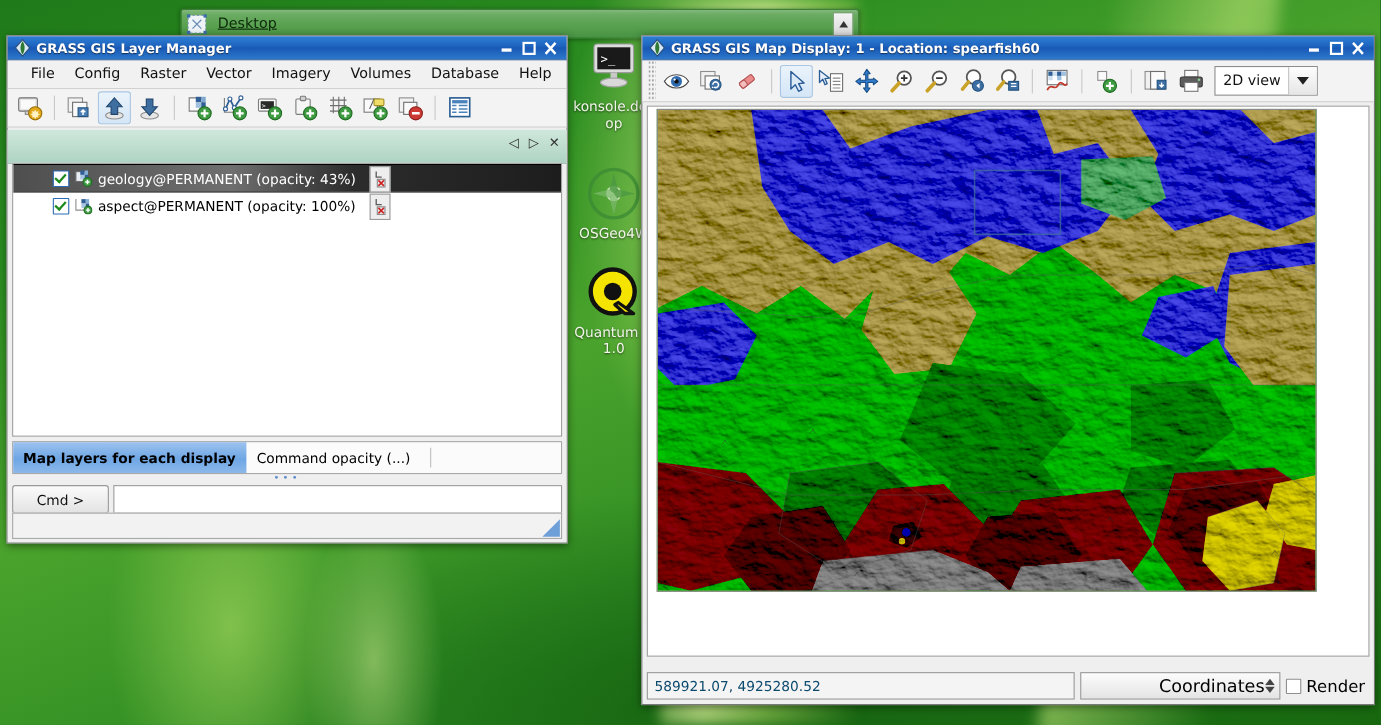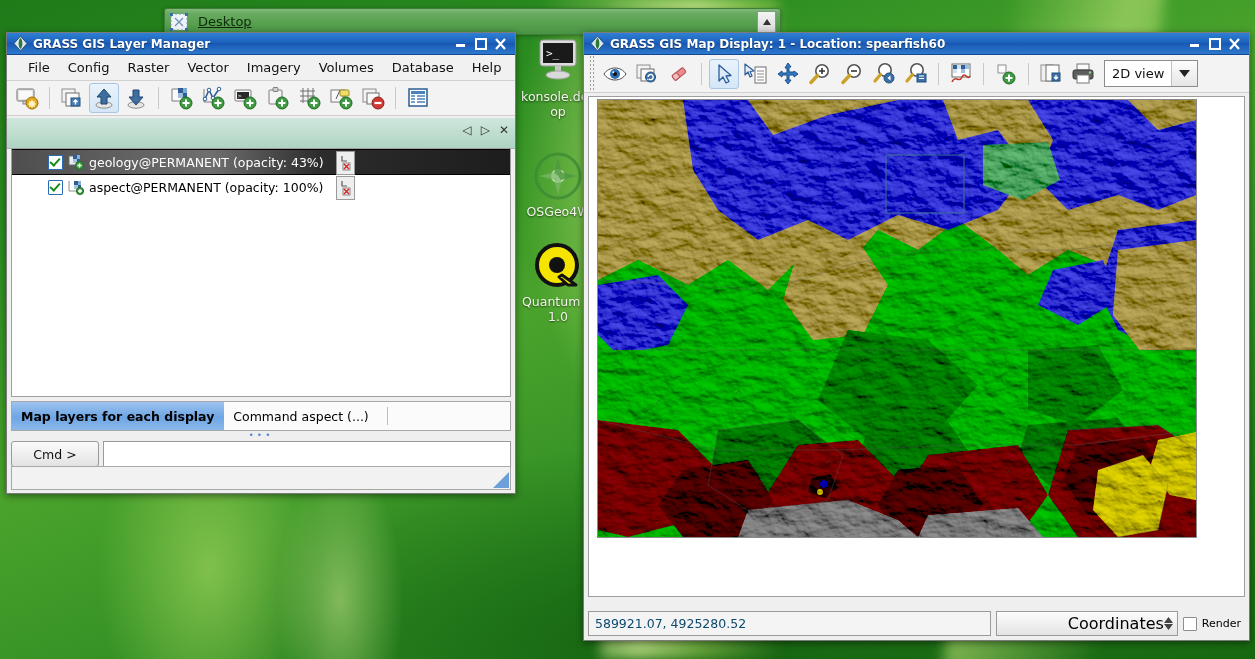--- a/index.html
+++ b/index.html
@@ -119,21 +119,21 @@
      background:#fff;border:1px solid #9e9e9e;overflow:hidden;}
   .md-map{position:absolute;left:8px;top:2px;width:598px;height:437px;
      border:1px solid #8a8a8a;overflow:hidden;background:#6fae52;}
   .md-status{position:absolute;left:4px;right:4px;bottom:4px;height:25px;display:flex;align-items:center;gap:5px;}
   .md-coord{flex:1;height:23px;border:1px solid #9a9a9a;background:#f4f4f4;
      display:flex;align-items:center;padding-left:6px;font-size:12.5px;color:#0c4a6e;}
   .md-combo{width:166px;height:23px;border:1px solid #9a9a9a;
      background:linear-gradient(to bottom,#fcfcfc,#e4e4e4);
      display:flex;align-items:center;justify-content:flex-end;padding:0 4px 0 10px;font-size:16px;}
   .spin{display:flex;flex-direction:column;gap:1px;align-items:center;}
-  .md-render{display:flex;gap:5px;font-size:11px;padding-right:4px;}
+  .md-render{display:flex;align-items:center;gap:5px;font-size:15px;padding-right:4px;}
   .chk-empty{width:12px;height:12px;border:1px solid #8f8f8f;background:#fff;border-radius:1px;}
   .viewcombo{display:flex;align-items:stretch;height:25px;border:1px solid #8c8c8c;background:#fff;margin-left:4px;text-align:center;}
   .viewcombo .vlabel{display:flex;align-items:center;padding:0 7px;font-size:13px;color:#111;}
   .viewcombo .vbtn{width:25px;display:flex;align-items:center;justify-content:center;
      border-left:1px solid #c2c2c2;background:linear-gradient(to bottom,#fdfdfd,#e6e6e6);}
   .handle{width:7px;align-self:stretch;margin-right:2px;
      background-image:radial-gradient(circle,#9a9a9a 0.8px,transparent 1px);
      background-size:3px 4px;}
 
   
@@ -420,21 +420,21 @@
           <path d="M2 1 v5 h5" fill="none" stroke="#5a5a5a" stroke-width="1.2"></path>
           <rect x="3" y="8" width="7" height="7" fill="#e9e9e9" stroke="#8a8a8a"></rect>
           <path d="M4 9 l5 5 M9 9 l-5 5" stroke="#cc2222" stroke-width="1.4"></path>
         </svg>
       </span>
     </div>
   </div>
 
   <div class="lm-tabs">
     <span class="lm-tab sel">Map layers for each display</span>
-    <span class="lm-tab">Command aspect (...)</span>
+    <span class="lm-tab">Command opacity (...)</span>
     <span class="lm-tabsep"></span>
   </div>
 
   <div class="dots">•••</div>
 
   <div class="cmdrow">
     <span class="cmdbtn">Cmd &gt;</span>
     <input class="cmdinput" value="" style="">
   </div>
 

